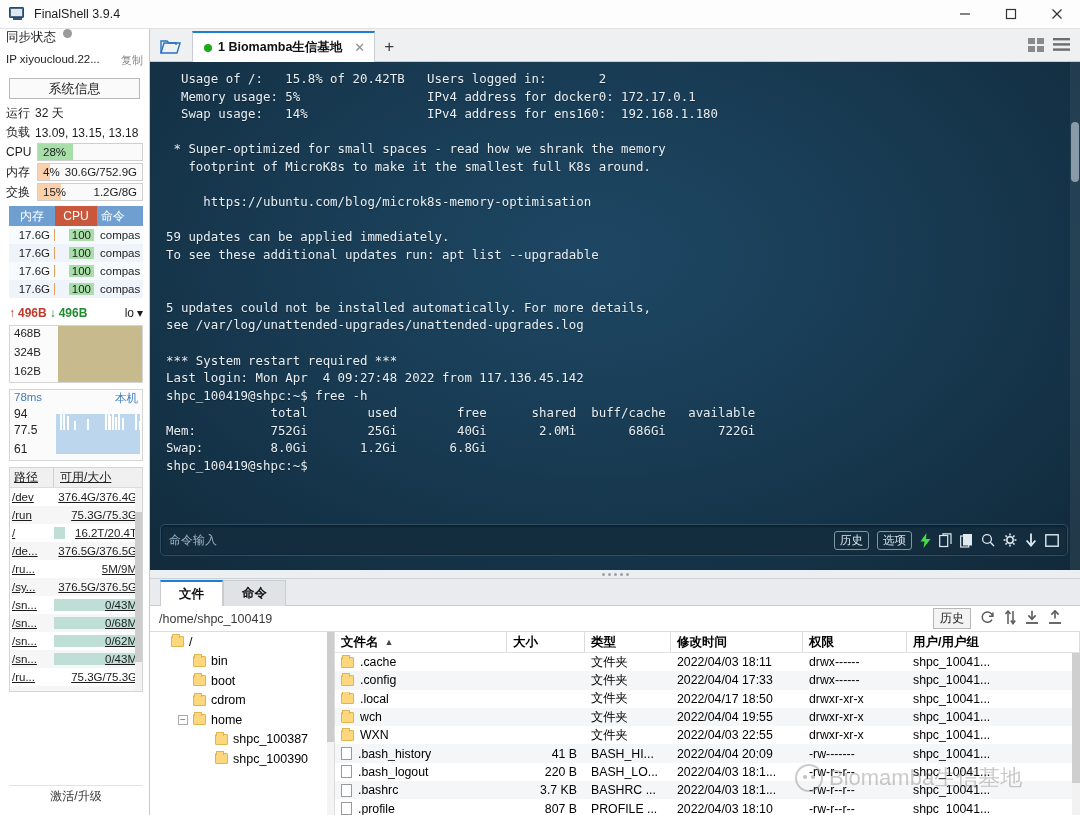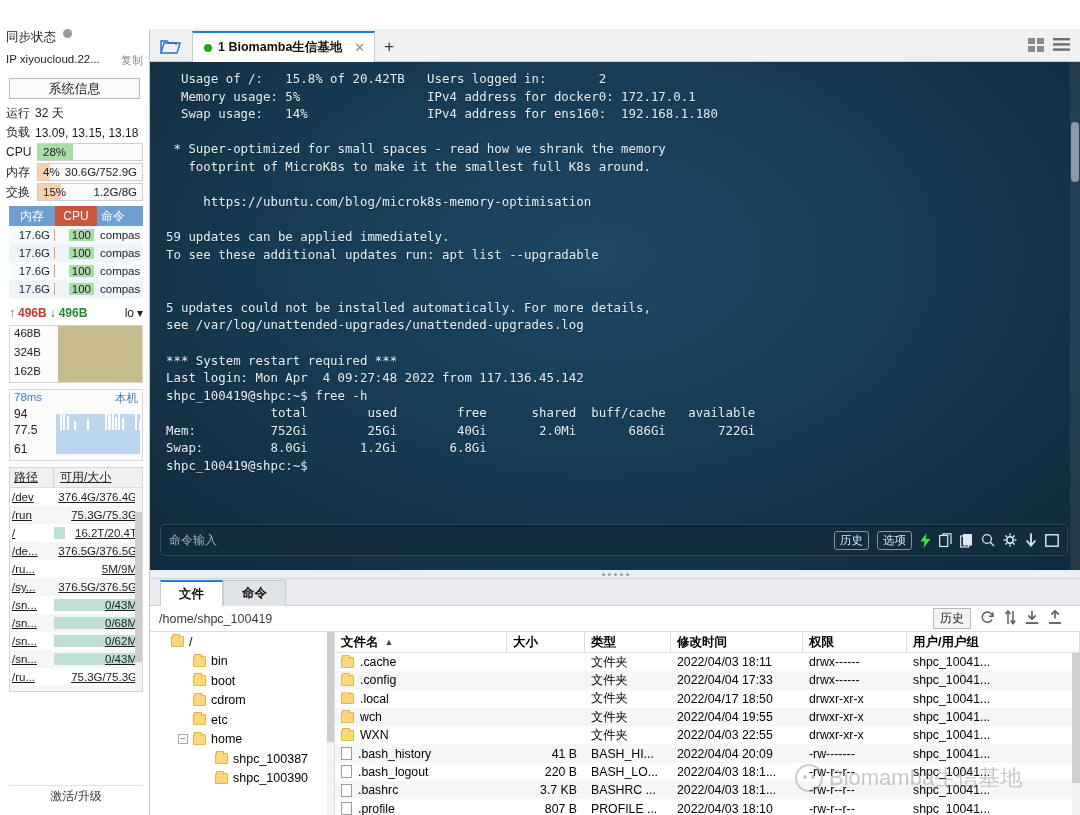--- a/index.html
+++ b/index.html
@@ -246,20 +246,45 @@
   }
   .wm-logo{ width:28px;height:28px;border-radius:50%; border:2px solid rgba(120,120,120,.38); position:relative;}
   .wm-logo::before{content:'';position:absolute;left:6px;top:9px;width:4px;height:4px;border-radius:50%;background:rgba(120,120,120,.45);}
   .wm-logo::after{content:'';position:absolute;right:6px;top:9px;width:4px;height:4px;border-radius:50%;background:rgba(120,120,120,.45);}
 </style>
 </head>
 <body>
 
 <div id="app">
 
+  <div class="titlebar">
+    <div class="tb-icon">
+      <div class="mon"></div>
+        <div class="base"></div>
+    </div>
+    <div class="tb-title">FinalShell 3.9.4</div>
+    <div class="win-controls">
+      <div class="win-btn">
+        <svg width="12" height="12">
+            <line x1="1" y1="6" x2="11" y2="6" stroke="#333" stroke-width="1.2"></line>
+          </svg>
+      </div>
+      <div class="win-btn">
+        <svg width="12" height="12">
+            <rect x="1.5" y="1.5" width="9" height="9" fill="none" stroke="#333" stroke-width="1.2"></rect>
+          </svg>
+      </div>
+      <div class="win-btn close">
+        <svg width="12" height="12">
+            <line x1="1.5" y1="1.5" x2="10.5" y2="10.5" stroke="#333" stroke-width="1.2"></line>
+            <line x1="10.5" y1="1.5" x2="1.5" y2="10.5" stroke="#333" stroke-width="1.2"></line>
+          </svg>
+      </div>
+    </div>
+  </div>
 
   <div class="sidebar">
 
     <div class="sb-row sb-sync">
       <span class="label">同步状态</span>
       <span class="dot-grey"></span>
     </div>
 
     <div class="sb-row sb-ip">
       <span class="ip-text">IP xiyoucloud.22...</span>
@@ -625,25 +650,20 @@
               <span style="width:10px;display:inline-block;"></span>
               <span class="folder-ico"></span>
               <span>boot</span>
             </div>
             <div class="tnode" style="padding-left: 28px;">
               <span style="width:10px;display:inline-block;"></span>
               <span class="folder-ico"></span>
               <span>cdrom</span>
             </div>
             <div class="tnode" style="padding-left: 28px;">
-              <span style="width:10px;display:inline-block;"></span>
-              <span class="folder-ico"></span>
-              <span>etc</span>
-            </div>
-            <div class="tnode" style="padding-left: 28px;">
               <span style="font-size:10px;color:#666;border:1px solid #aaa;width:10px;height:10px;line-height:8px;text-align:center;display:inline-block;">−</span>
               <span class="folder-ico"></span>
               <span>home</span>
             </div>
             <div class="tnode" style="padding-left: 50px;">
               <span style="width:10px;display:inline-block;"></span>
               <span class="folder-ico"></span>
               <span>shpc_100387</span>
             </div>
             <div class="tnode" style="padding-left: 50px;">

